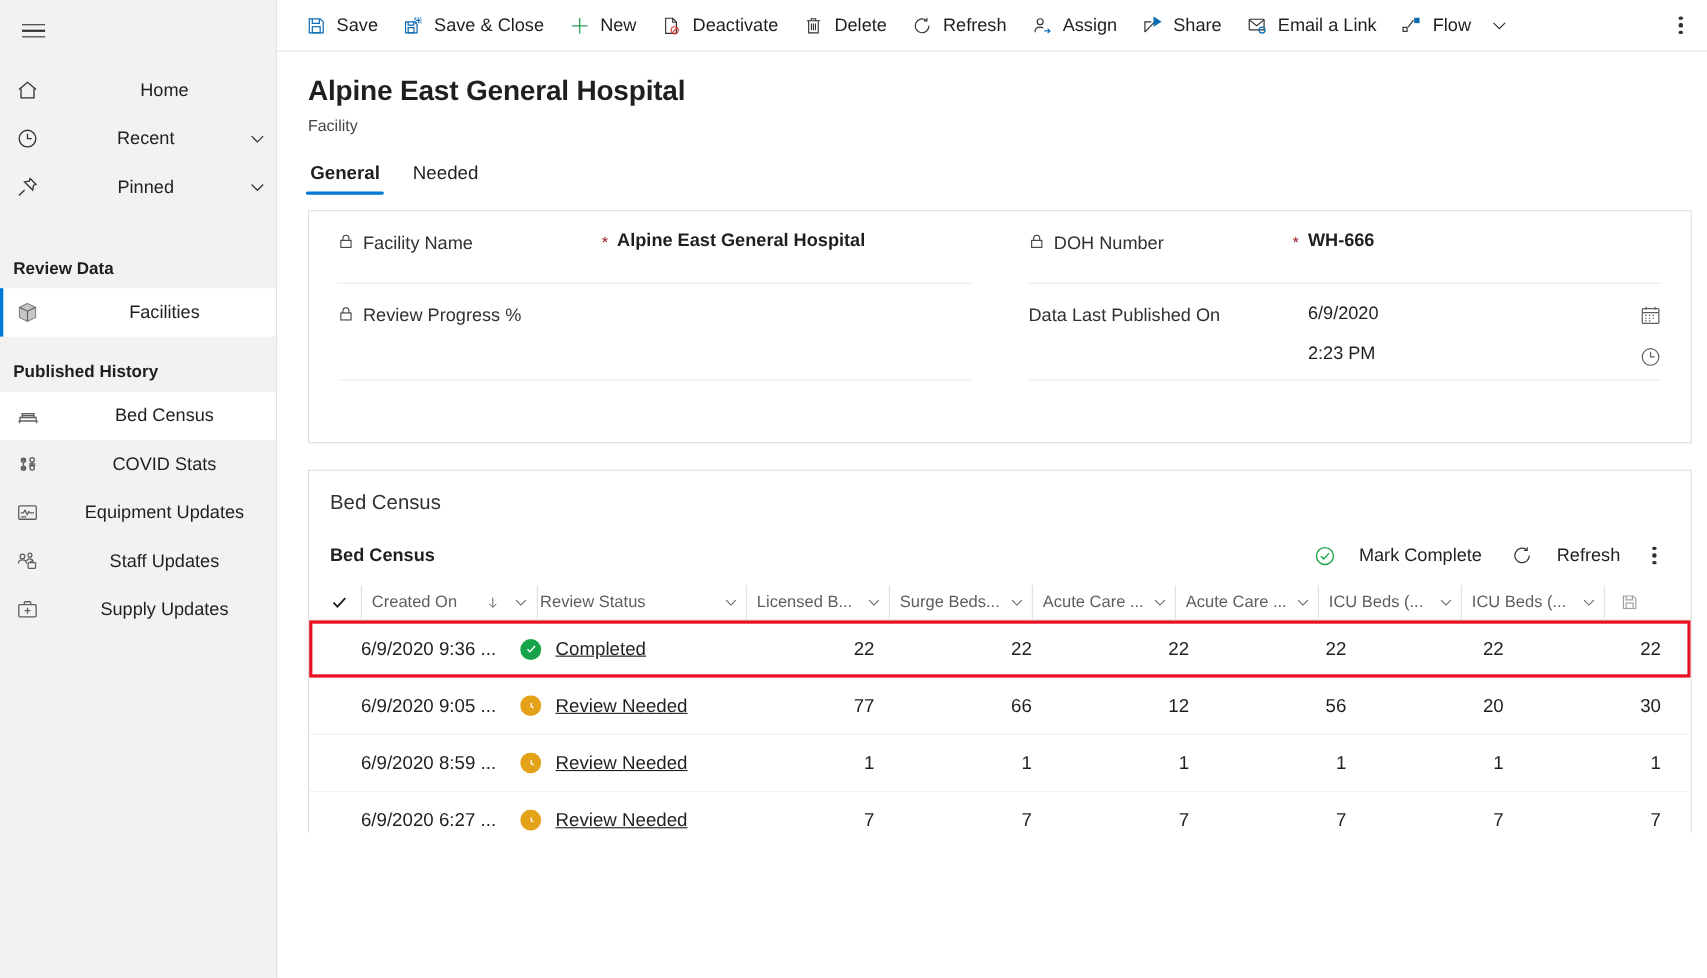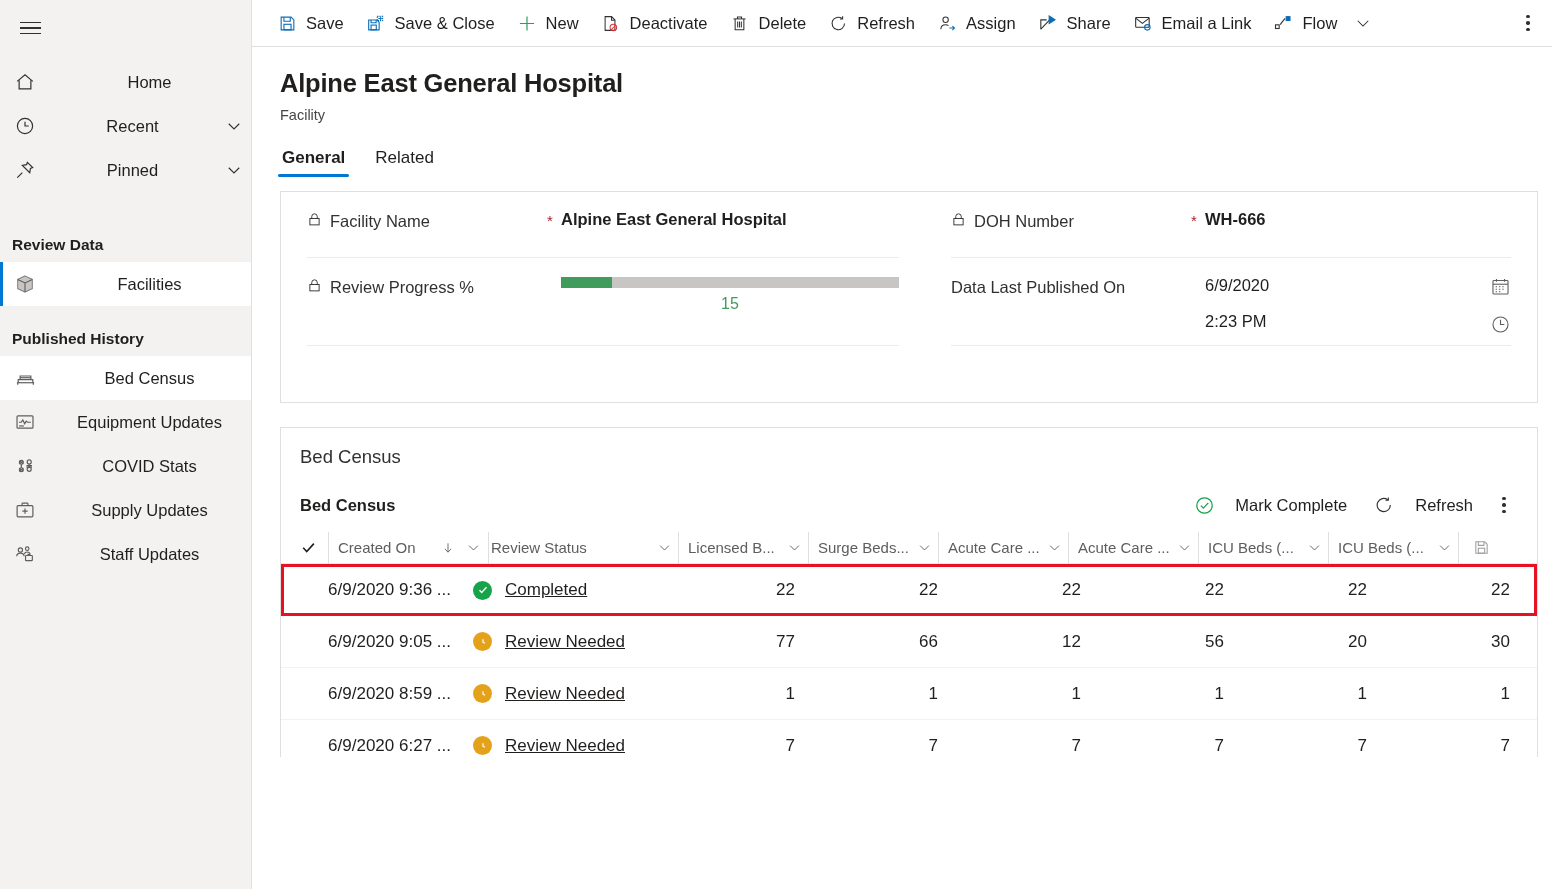--- a/index.html
+++ b/index.html
@@ -288,31 +288,20 @@
       <span class="ico">
         <svg width="23" height="23" viewBox="0 0 24 24" fill="none" stroke="#605e5c" stroke-width="1.25">
           <path d="M3 16.4h18"></path>
             <path d="M3.9 16.4v2.2M20.1 16.4v2.2"></path>
           <path d="M4.4 16.2v-3.1h15.2v3.1"></path>
           <path d="M6.4 13.1V9.4h11.2v3.7"></path>
             <path d="M6.4 11.2h11.2"></path>
         </svg>
       </span>
       <span class="lbl">Bed Census</span>
-    </div>
-
-    <div class="nav-item">
-      <span class="ico">
-        <svg width="22" height="22" viewBox="0 0 24 24" fill="none" stroke="#605e5c" stroke-width="1.3">
-          <rect x="3.3" y="5.4" width="17.4" height="13.2" rx="1"></rect>
-          <path d="M5.4 12.3h2.4l1.8-2.6 2 4.3 1.7-2.9 1.5 1.2h3.6"></path>
-          <path d="M5.6 16.3h5.2"></path>
-        </svg>
-      </span>
-      <span class="lbl">Equipment Updates</span>
     </div>
 
     <div class="nav-item">
       <span class="ico">
         <svg width="22" height="22" viewBox="0 0 24 24" fill="none" stroke="#605e5c" stroke-width="1.3">
           <circle cx="8" cy="8" r="2.1"></circle>
             <circle cx="8" cy="16" r="2.1"></circle>
             <path d="M8 10.1v3.8"></path>
           <path d="M5.9 6.4 10.1 9.6M5.9 9.6 10.1 6.4M5.9 14.4l4.2 3.2M5.9 17.6l4.2-3.2"></path>
           <circle cx="16.6" cy="7.6" r="2.2"></circle>
@@ -320,41 +309,52 @@
             <path d="M16.6 9.8v3.6"></path>
           <path d="M13.6 11.6h6M13.6 13.2h6"></path>
         </svg>
       </span>
       <span class="lbl">COVID Stats</span>
     </div>
 
     <div class="nav-item">
       <span class="ico">
         <svg width="22" height="22" viewBox="0 0 24 24" fill="none" stroke="#605e5c" stroke-width="1.3">
-          <rect x="3.4" y="7.2" width="17.2" height="12.2" rx="1.1"></rect>
-          <path d="M8.8 7.2V5.3c0-.5.4-.9.9-.9h4.6c.5 0 .9.4.9.9v1.9"></path>
-          <path d="M12 10.4v5.8M9.1 13.3h5.8"></path>
+          <rect x="3.3" y="5.4" width="17.4" height="13.2" rx="1"></rect>
+          <path d="M5.4 12.3h2.4l1.8-2.6 2 4.3 1.7-2.9 1.5 1.2h3.6"></path>
+          <path d="M5.6 16.3h5.2"></path>
         </svg>
       </span>
-      <span class="lbl">Supply Updates</span>
+      <span class="lbl">Equipment Updates</span>
     </div>
 
     <div class="nav-item">
       <span class="ico">
         <svg width="22" height="22" viewBox="0 0 24 24" fill="none" stroke="#605e5c" stroke-width="1.25">
           <circle cx="7" cy="7.6" r="2.3"></circle>
             <path d="M3 14.4c0-2.2 1.8-3.4 4-3.4s4 1.2 4 3.4"></path>
           <circle cx="14.4" cy="6.2" r="1.9"></circle>
             <path d="M11.3 12c.4-1.4 1.7-2.2 3.1-2.2 1.6 0 2.8.9 3.1 2.4"></path>
           <rect x="12.6" y="13.6" width="7.4" height="5.6" rx=".7"></rect>
           <path d="M15.3 13.6v-1.2h2v1.2"></path>
         </svg>
       </span>
       <span class="lbl">Staff Updates</span>
     </div>
+
+    <div class="nav-item">
+      <span class="ico">
+        <svg width="22" height="22" viewBox="0 0 24 24" fill="none" stroke="#605e5c" stroke-width="1.3">
+          <rect x="3.4" y="7.2" width="17.2" height="12.2" rx="1.1"></rect>
+          <path d="M8.8 7.2V5.3c0-.5.4-.9.9-.9h4.6c.5 0 .9.4.9.9v1.9"></path>
+          <path d="M12 10.4v5.8M9.1 13.3h5.8"></path>
+        </svg>
+      </span>
+      <span class="lbl">Supply Updates</span>
+    </div>
   </div>
 
   <div class="main">
 
     <div class="cmdbar">
 
       <div class="cmd">
         <span class="ci">
           <svg width="19" height="19" viewBox="0 0 24 24" fill="none" stroke="#0b6cb5" stroke-width="1.4">
             <path d="M4 4h12.5L20 7.5V20H4z"></path>
@@ -480,21 +480,21 @@
       </div>
     </div>
 
     <div class="rec-header">
       <div class="rec-title">Alpine East General Hospital</div>
       <div class="rec-sub">Facility</div>
     </div>
 
     <div class="tabs">
       <div class="tab active">General</div>
-      <div class="tab">Related</div>
+      <div class="tab">Needed</div>
     </div>
 
     <div class="form-card">
 
       <div class="form-col left">
         <div class="form-row">
           <div class="f-label">
             <span class="lock">
               <svg width="15" height="17" viewBox="0 0 24 24" fill="none" stroke="#323130" stroke-width="1.5">
                 <rect x="4.6" y="10.4" width="14.8" height="10.2"></rect>
@@ -511,26 +511,20 @@
           <div class="f-label">
             <span class="lock">
               <svg width="15" height="17" viewBox="0 0 24 24" fill="none" stroke="#323130" stroke-width="1.5">
                 <rect x="4.6" y="10.4" width="14.8" height="10.2"></rect>
                 <path d="M7.6 10.4V7.3a4.4 4.4 0 0 1 8.8 0v3.1"></path>
               </svg>
             </span>
             <span>Review Progress %</span>
           </div>
           <div class="f-req"></div>
-          <div class="prog-wrap">
-            <div class="prog-track">
-              <div class="prog-fill" id="progfill" style="width: 15%;"></div>
-            </div>
-            <div class="prog-num">15</div>
-          </div>
         </div>
       </div>
 
       <div class="form-col right">
         <div class="form-row">
           <div class="f-label">
             <span class="lock">
               <svg width="15" height="17" viewBox="0 0 24 24" fill="none" stroke="#323130" stroke-width="1.5">
                 <rect x="4.6" y="10.4" width="14.8" height="10.2"></rect>
                 <path d="M7.6 10.4V7.3a4.4 4.4 0 0 1 8.8 0v3.1"></path>

